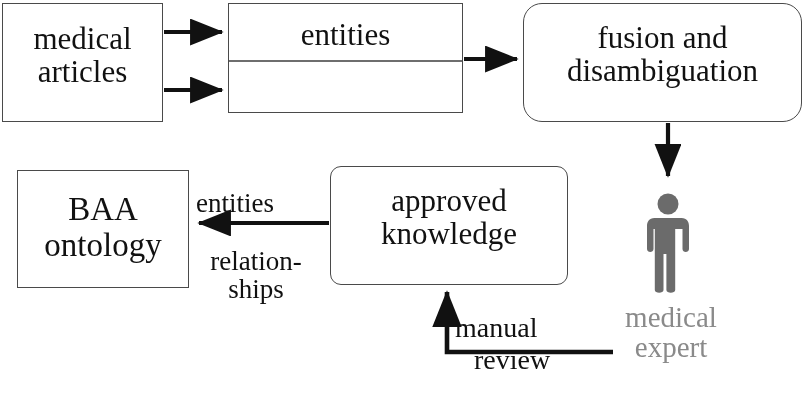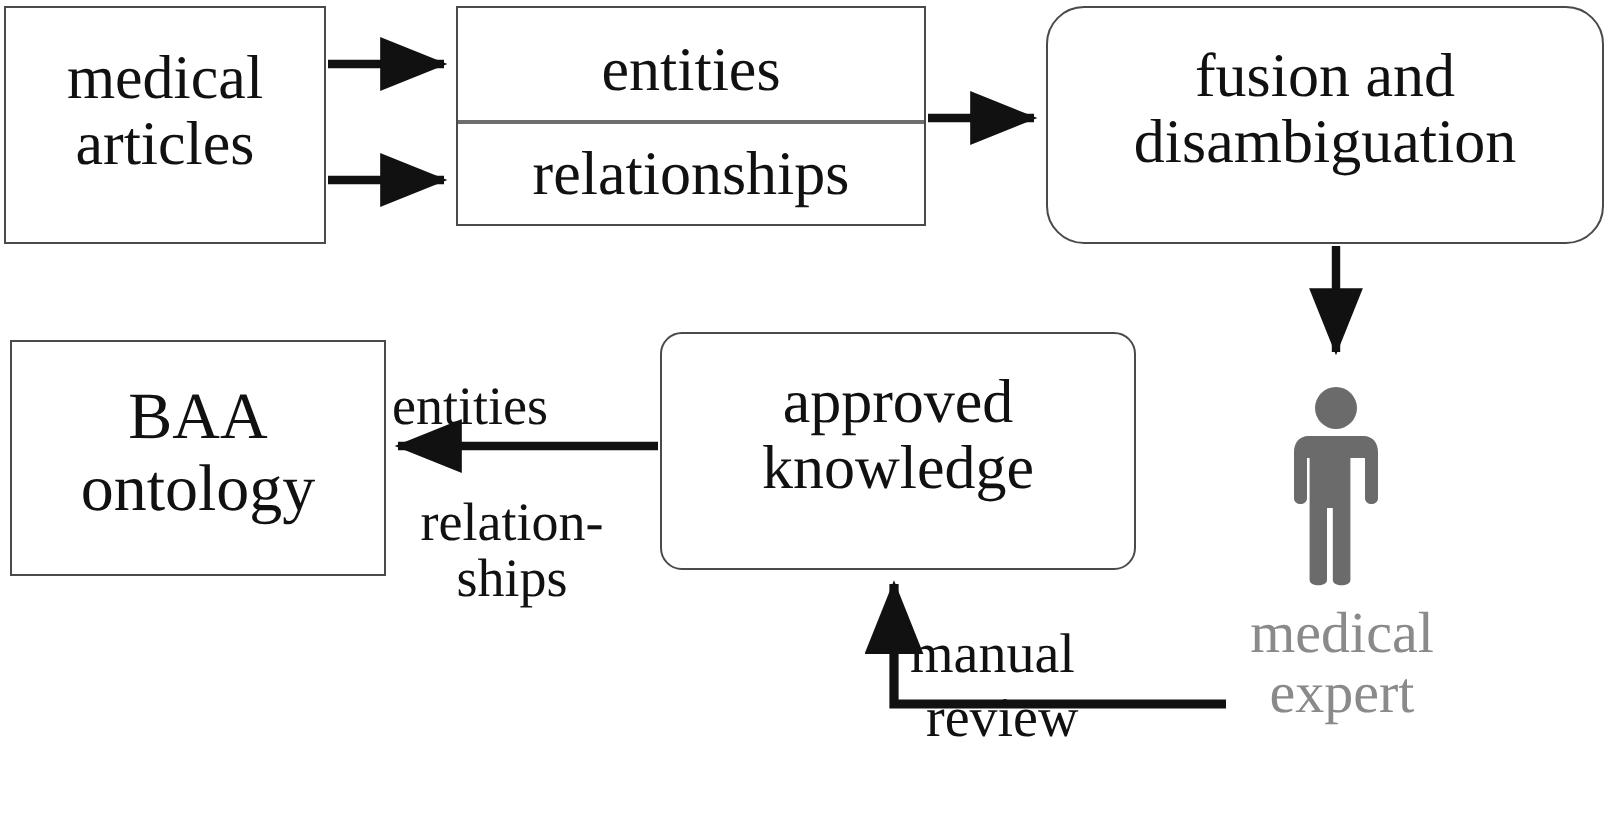--- a/index.html
+++ b/index.html
@@ -42,21 +42,21 @@
     position: absolute;
     color: #111111;
     white-space: pre-line;
     line-height: 1.05;
   }
 
   
   #box-medical-articles { left: 2px;   top: 3px;   width: 161px; height: 119px; }
   #box-entities-rel     { left: 228px; top: 3px;   width: 235px; height: 110px; }
   #box-fusion           { left: 523px; top: 3px;   width: 279px; height: 119px; border-radius: 19px; }
-  #box-baa              { left: 5px;   top: 170px; width: 188px; height: 118px; }
+  #box-baa              { left: 17px;   top: 170px; width: 172px; height: 118px; }
   #box-approved         { left: 330px; top: 166px; width: 238px; height: 119px; border-radius: 11px; }
 
   #txt-medical-articles { top: 18px;  font-size: 31px; }
   #txt-entities         { top: 14px;  font-size: 31px; }
   #txt-relationships    { top: 66px;  font-size: 31px; }
   #txt-fusion           { top: 17px;  font-size: 31px; }
   #txt-baa              { top: 21px;  font-size: 33px; }
   #txt-approved         { top: 17px;  font-size: 31px; }
 
   #div-entities-rel { top: 56px; }
@@ -66,21 +66,21 @@
     position: absolute;
     left: 0; top: 0;
     width: 812px; height: 407px;
     pointer-events: none;
   }
 
   
   #lbl-entities   { left: 196px; top: 189px; font-size: 27px; }
   #lbl-relships   { left: 191px; top: 247px; font-size: 27px; text-align: center; width: 130px;}
   #lbl-manual     { left: 455px; top: 313px; font-size: 28px; }
-  #lbl-review     { left: 463px; top: 345px; font-size: 28px; }
+  #lbl-review     { left: 474px; top: 345px; font-size: 28px; }
 
   
   #actor {
     position: absolute;
     left: 645px;
     top: 193px;
     width: 46px;
     height: 100px;
   }
   #lbl-expert {
@@ -101,21 +101,20 @@
 <div id="canvas">
 
   <div class="box" id="box-medical-articles">
     <div class="box-text" id="txt-medical-articles">medical
 articles</div>
   </div>
 
   <div class="box" id="box-entities-rel">
     <div class="box-text" id="txt-entities">entities</div>
     <div class="divider" id="div-entities-rel"></div>
-    <div class="box-text" id="txt-relationships">relationships</div>
   </div>
 
   <div class="box" id="box-fusion">
     <div class="box-text" id="txt-fusion">fusion and
 disambiguation</div>
   </div>
 
   <div class="box" id="box-approved">
     <div class="box-text" id="txt-approved">approved
 knowledge</div>

